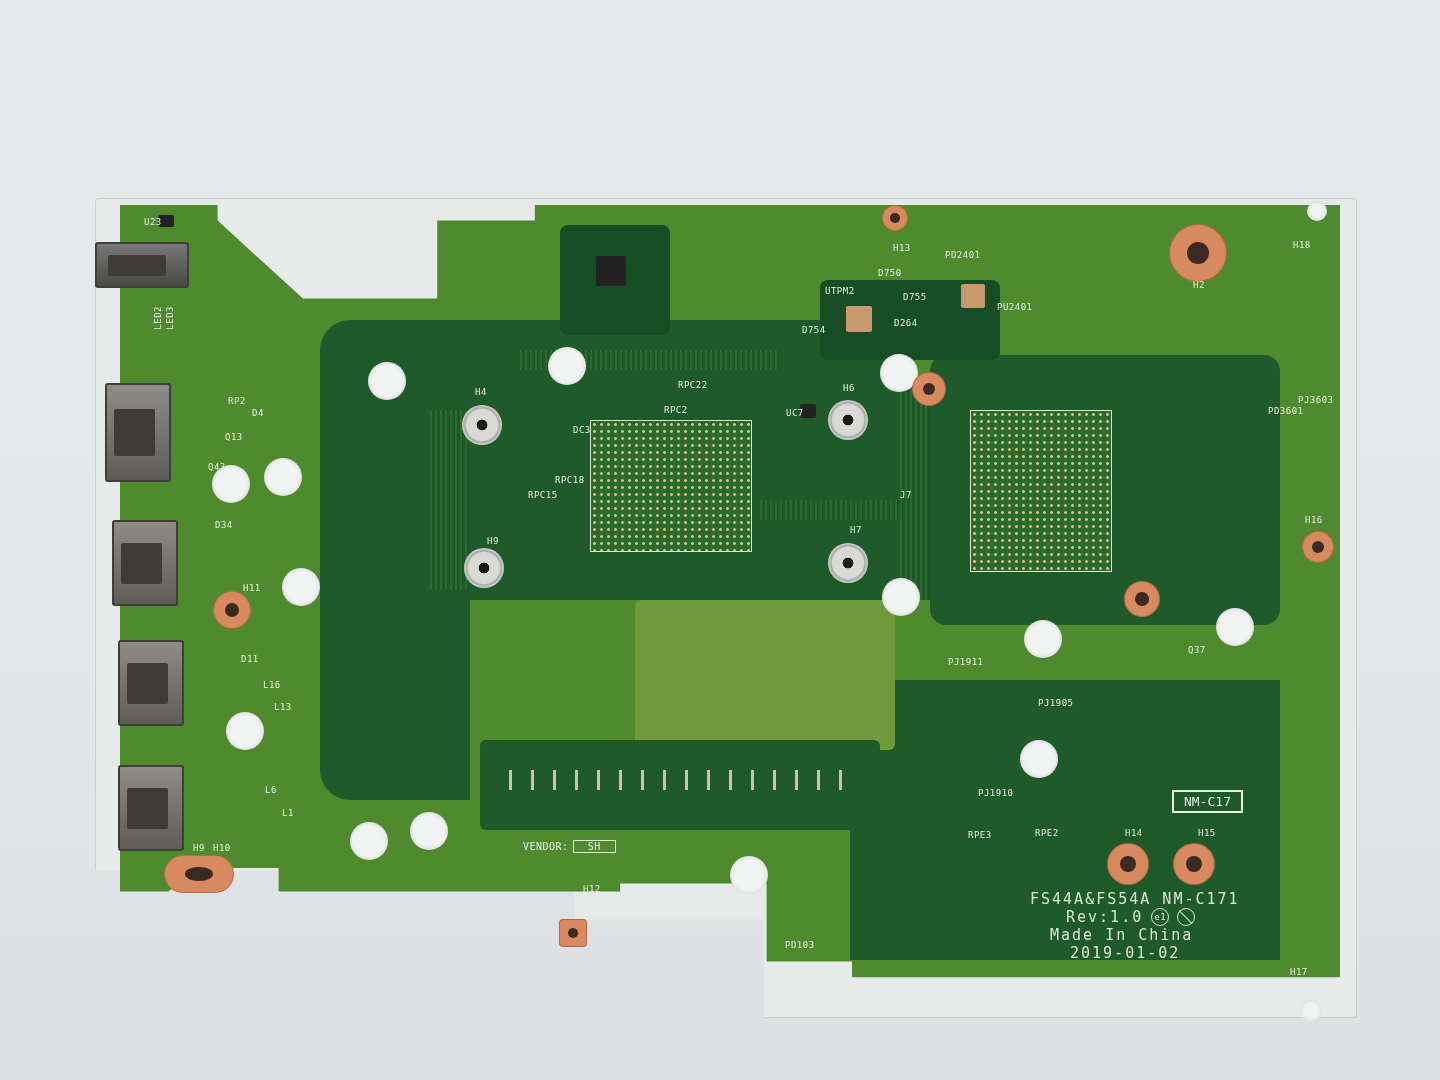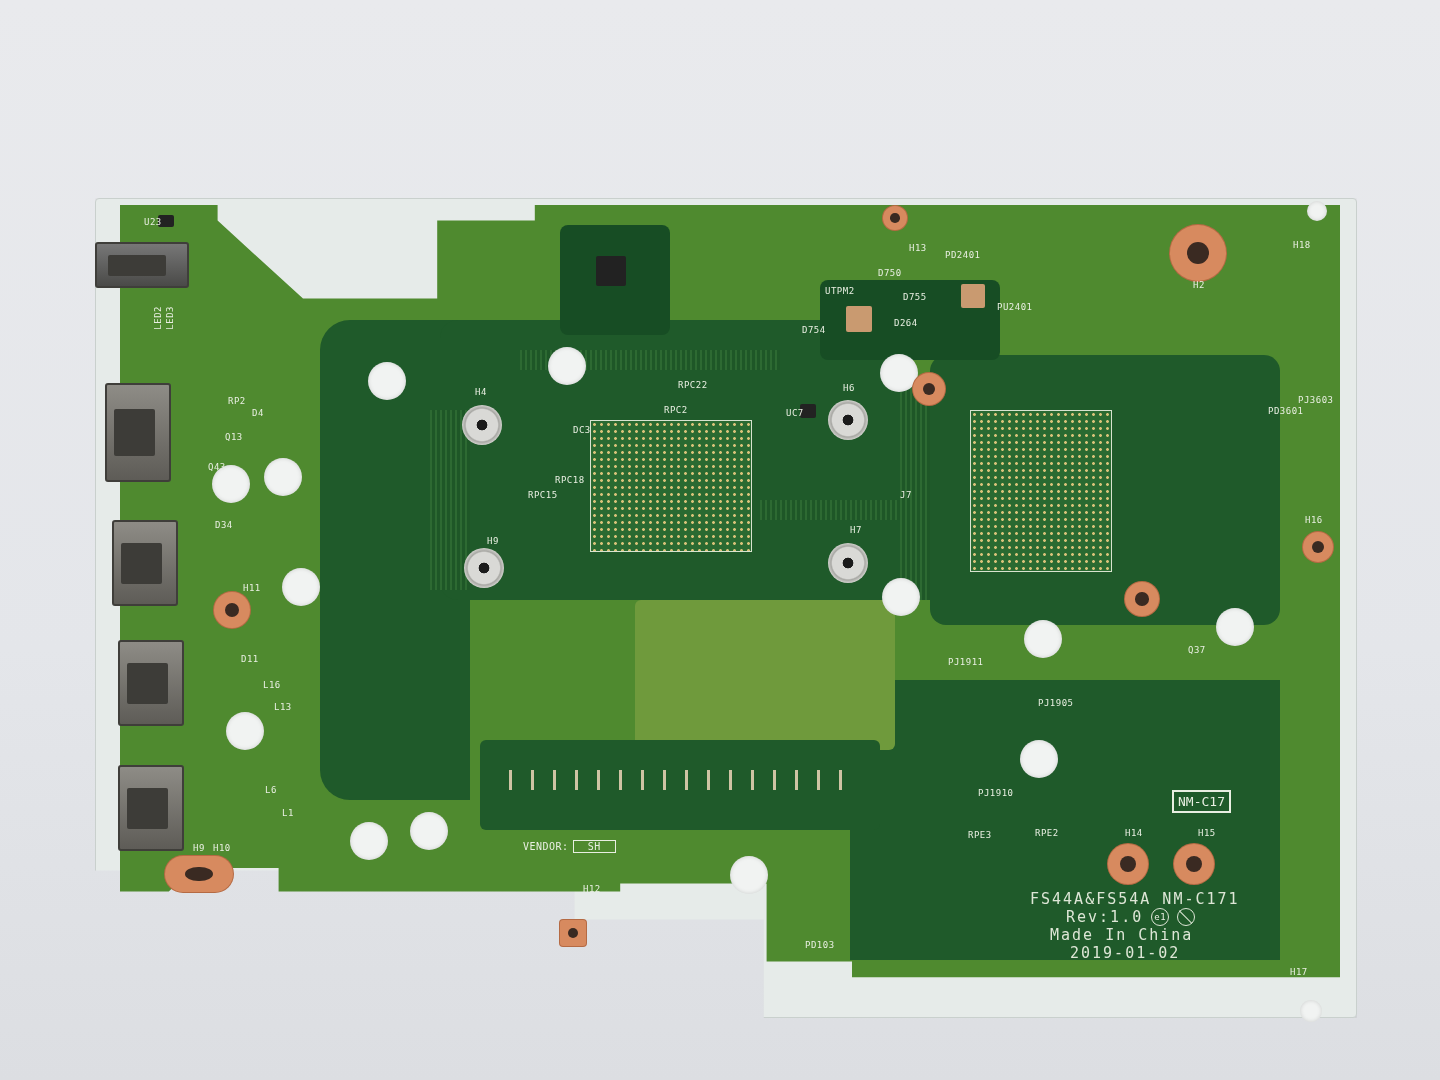--- a/index.html
+++ b/index.html
@@ -23,21 +23,21 @@
   .usb{background:linear-gradient(180deg,#8e8c86,#5e5c57);border:2px solid #3f3e3a;border-radius:3px;}
   .usb::before{content:"";position:absolute;left:12%;top:25%;width:65%;height:50%;background:#3d3c38;border-radius:2px;}
   .chip{background:#222;border-radius:2px;}
   .pad{background:#c99a70;border-radius:2px;}
   .bga{background:
         radial-gradient(circle,#d9c27a 0 1.2px,transparent 1.6px) 0 0/7px 7px,#2a6a31;}
   .smd{background:
         repeating-linear-gradient(90deg,transparent 0 9px,#cfc3a4 9px 12px,transparent 12px 22px),
         repeating-linear-gradient(0deg,transparent 0 10px,rgba(0,0,0,.0) 10px 20px);}
   .traces{background:repeating-linear-gradient(90deg,#2d6a32 0 2px,#1e5727 2px 5px);}
-  .box-label{border:2px solid #e9efe2;padding:2px 4px;}
+  .box-label{border:2px solid #e9efe2;padding:2px 10px;}
 </style>
 </head>
 <body>
 
 <div class="abs frame" style="left:95px;top:198px;width:1260px;height:818px;border-radius:4px;
             clip-path:polygon(0 0,24% 0,24% 0%,100% 0,100% 100%,53% 100%,53% 88%,38% 88%,38% 82%,0 82%);"></div>
 
 <div class="abs pcb" style="left:120px;top:205px;width:1220px;height:780px;
             clip-path:polygon(0 0,8% 0,8% 2%,15% 12%,26% 12%,26% 2%,34% 2%,34% 0,100% 0,100% 99%,60% 99%,60% 97%,53% 97%,53% 87%,41% 87%,41% 88%,13% 88%,13% 85%,6% 85%,4% 88%,0 88%);"></div>
 
@@ -97,21 +97,21 @@
 <div class="abs hole-copper" style="left:1108px;top:844px;width:40px;height:40px;"></div>
 <div class="abs hole-copper" style="left:1174px;top:844px;width:40px;height:40px;"></div>
 <div class="abs hole-copper" style="left:165px;top:856px;width:68px;height:36px;border-radius:18px;"></div>
 <div class="abs hole-copper" style="left:560px;top:920px;width:26px;height:26px;border-radius:3px;"></div>
 
 <div class="abs standoff" style="left:462px;top:405px;width:40px;height:40px;"></div>
 <div class="abs standoff" style="left:828px;top:400px;width:40px;height:40px;"></div>
 <div class="abs standoff" style="left:464px;top:548px;width:40px;height:40px;"></div>
 <div class="abs standoff" style="left:828px;top:543px;width:40px;height:40px;"></div>
 
-<span class="abs silk" style="left:893px;top:243px;margin-left:16px;">H13</span>
+<span class="abs silk" style="left:893px;top:243px;">H13</span>
 <span class="abs silk" style="left:1193px;top:280px;">H2</span>
 <span class="abs silk" style="left:1293px;top:240px;">H18</span>
 <span class="abs silk" style="left:475px;top:387px;">H4</span>
 <span class="abs silk" style="left:843px;top:383px;">H6</span>
 <span class="abs silk" style="left:487px;top:536px;">H9</span>
 <span class="abs silk" style="left:850px;top:525px;">H7</span>
 <span class="abs silk" style="left:1305px;top:515px;">H16</span>
 <span class="abs silk" style="left:243px;top:583px;">H11</span>
 <span class="abs silk" style="left:193px;top:843px;">H9</span>
 <span class="abs silk" style="left:213px;top:843px;">H10</span>
@@ -149,21 +149,21 @@
 <span class="abs silk" style="left:786px;top:408px;">UC7</span>
 <span class="abs silk" style="left:900px;top:490px;">J7</span>
 <span class="abs silk" style="left:1268px;top:406px;">PD3601</span>
 <span class="abs silk" style="left:1298px;top:395px;">PJ3603</span>
 <span class="abs silk" style="left:948px;top:657px;">PJ1911</span>
 <span class="abs silk" style="left:1038px;top:698px;">PJ1905</span>
 <span class="abs silk" style="left:978px;top:788px;">PJ1910</span>
 <span class="abs silk" style="left:1188px;top:645px;">Q37</span>
 <span class="abs silk" style="left:968px;top:830px;">RPE3</span>
 <span class="abs silk" style="left:1035px;top:828px;">RPE2</span>
-<span class="abs silk" style="left:785px;top:940px;margin-left:20px;">PD103</span>
+<span class="abs silk" style="left:785px;top:940px;">PD103</span>
 
 <div class="abs" style="left:523px;top:840px;display:flex;align-items:center;gap:4px;">
   <span class="silk" style="font-size:10px;">VENDOR:</span>
   <span class="silk box-label" style="font-size:10px;border-width:1px;padding:0 14px;">SH</span>
 </div>
 
 <div class="abs silk box-label" style="left:1172px;top:790px;font-size:13px;letter-spacing:0;">NM-C17</div>
 
 <div class="abs" style="left:1030px;top:890px;line-height:18px;">
   <div class="silk-lg">FS44A&amp;FS54A  NM-C171</div>

